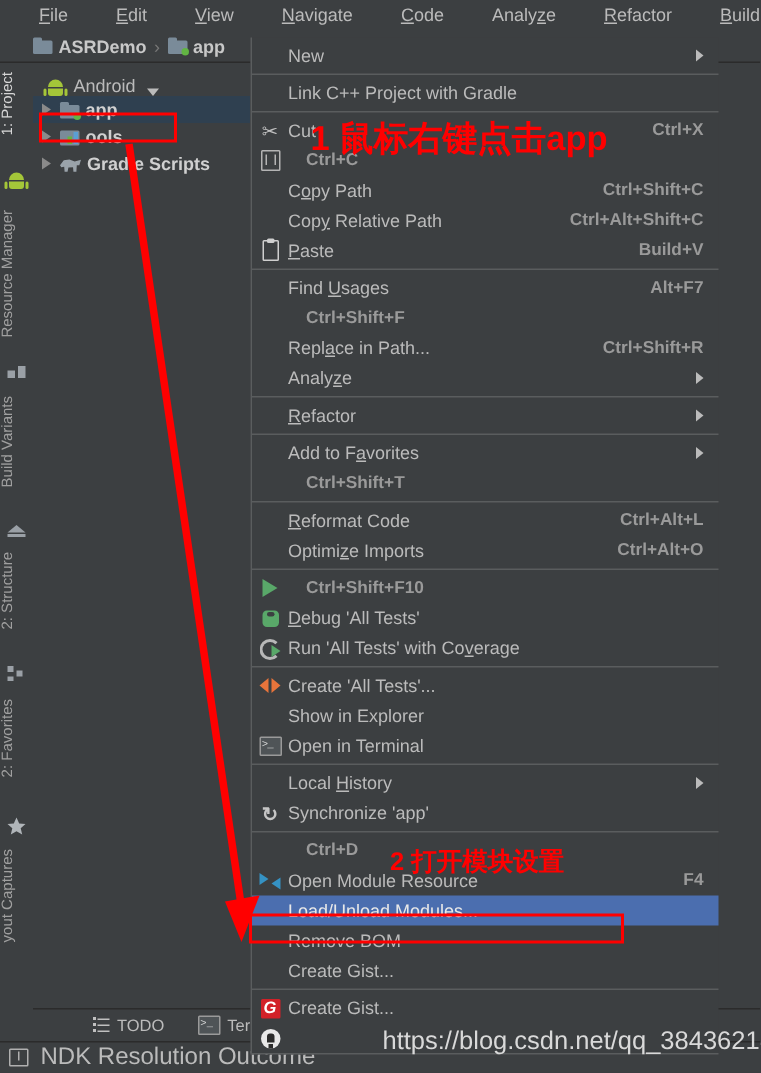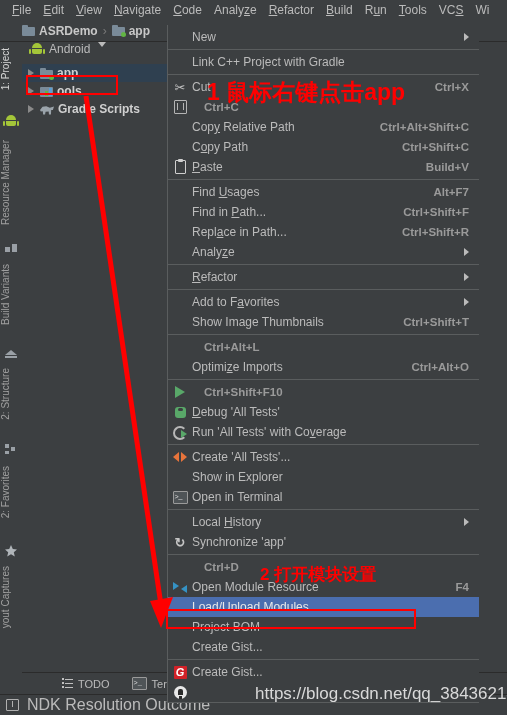--- a/index.html
+++ b/index.html
@@ -19,22 +19,23 @@
   }
 
   
   .menubar {
     position: absolute;
     left: 0; top: 0;
     width: 507px; height: 20px;
     background: #3c3f41;
     display: flex;
     align-items: flex-end;
-    padding-left: 6px;
+    padding-left: 20px;
     box-sizing: border-box;
+    gap: 20px;
   }
   .menubar-item {
     font-size: 12px;
     color: #bbbbbb;
     padding: 0 6px;
     line-height: 20px;
     white-space: nowrap;
     cursor: default;
   }
   .menubar-item .mn { text-decoration: underline; }
@@ -129,21 +130,21 @@
     position: absolute;
     left: 22px; top: 42px;
     width: 145px; height: 630px;
     background: #3c3f41;
     border-right: 1px solid #2b2b2b;
     overflow: hidden;
   }
   .panel-head {
     height: 22px;
     display: flex;
-    align-items: flex-start;
+    align-items: flex-end;
     padding-left: 8px;
     box-sizing: border-box;
   }
   .android-ico {
     position: relative;
     width: 14px; height: 12px;
     margin-right: 5px;
   }
   .android-ico .head {
     position: absolute;
@@ -745,42 +746,41 @@
       <span class="label"><span>Cut</span></span>
       <span class="accel">Ctrl+X</span>
     </div>
     <div class="mi">
       <span class="mi-ico">
           <i class="ic-copy"></i>
         </span>
       <span class="accel">Ctrl+C</span>
     </div>
     <div class="mi">
+      <span class="label">C<span class="mn">o</span>py Path</span>
+      <span class="accel">Ctrl+Shift+C</span>
+    </div>
+    <div class="mi">
       <span class="label">Cop<span class="mn">y</span> Relative Path</span>
       <span class="accel">Ctrl+Alt+Shift+C</span>
     </div>
     <div class="mi">
-      <span class="label">C<span class="mn">o</span>py Path</span>
-      <span class="accel">Ctrl+Shift+C</span>
-    </div>
-    <div class="mi">
       <span class="mi-ico">
           <i class="ic-paste"></i>
         </span>
       <span class="label"><span class="mn">P</span>aste</span>
       <span class="accel">Build+V</span>
     </div>
     <div class="sep"></div>
 
     <div class="mi">
       <span class="label">Find <span class="mn">U</span>sages</span>
       <span class="accel">Alt+F7</span>
     </div>
     <div class="mi">
-      <span class="label">Find in <span class="mn">P</span>ath...</span>
       <span class="accel">Ctrl+Shift+F</span>
     </div>
     <div class="mi">
       <span class="label">Repl<span class="mn">a</span>ce in Path...</span>
       <span class="accel">Ctrl+Shift+R</span>
     </div>
     <div class="mi">
       <span class="label">Analy<span class="mn">z</span>e</span>
       <span class="arrow"></span>
     </div>
@@ -790,26 +790,26 @@
       <span class="label"><span class="mn">R</span>efactor</span>
       <span class="arrow"></span>
     </div>
     <div class="sep"></div>
 
     <div class="mi">
       <span class="label">Add to F<span class="mn">a</span>vorites</span>
       <span class="arrow"></span>
     </div>
     <div class="mi">
-      <span class="label">Show Image Thumbnails</span>
       <span class="accel">Ctrl+Shift+T</span>
     </div>
     <div class="sep"></div>
 
     <div class="mi">
+      <span class="label"><span class="mn">R</span>eformat Code</span>
       <span class="accel">Ctrl+Alt+L</span>
     </div>
     <div class="mi">
       <span class="label">Optimi<span class="mn">z</span>e Imports</span>
       <span class="accel">Ctrl+Alt+O</span>
     </div>
     <div class="sep"></div>
 
     <div class="mi">
       <span class="mi-ico">
@@ -875,21 +875,21 @@
           </i>
         </span>
       <span class="label">Open Module Resource</span>
       <span class="accel">F4</span>
     </div>
     <div class="mi sel">
       <span class="label">Load/Unload Modules...</span>
       <span class="accel"></span>
     </div>
     <div class="mi">
-      <span class="label">Project BOM</span>
+      <span class="label">Remove BOM</span>
     </div>
     <div class="mi">
       <span class="label">Create Gist...</span>
     </div>
     <div class="sep"></div>
 
     <div class="mi">
       <span class="mi-ico">
           <i class="ic-gitlab">G</i>
         </span>

